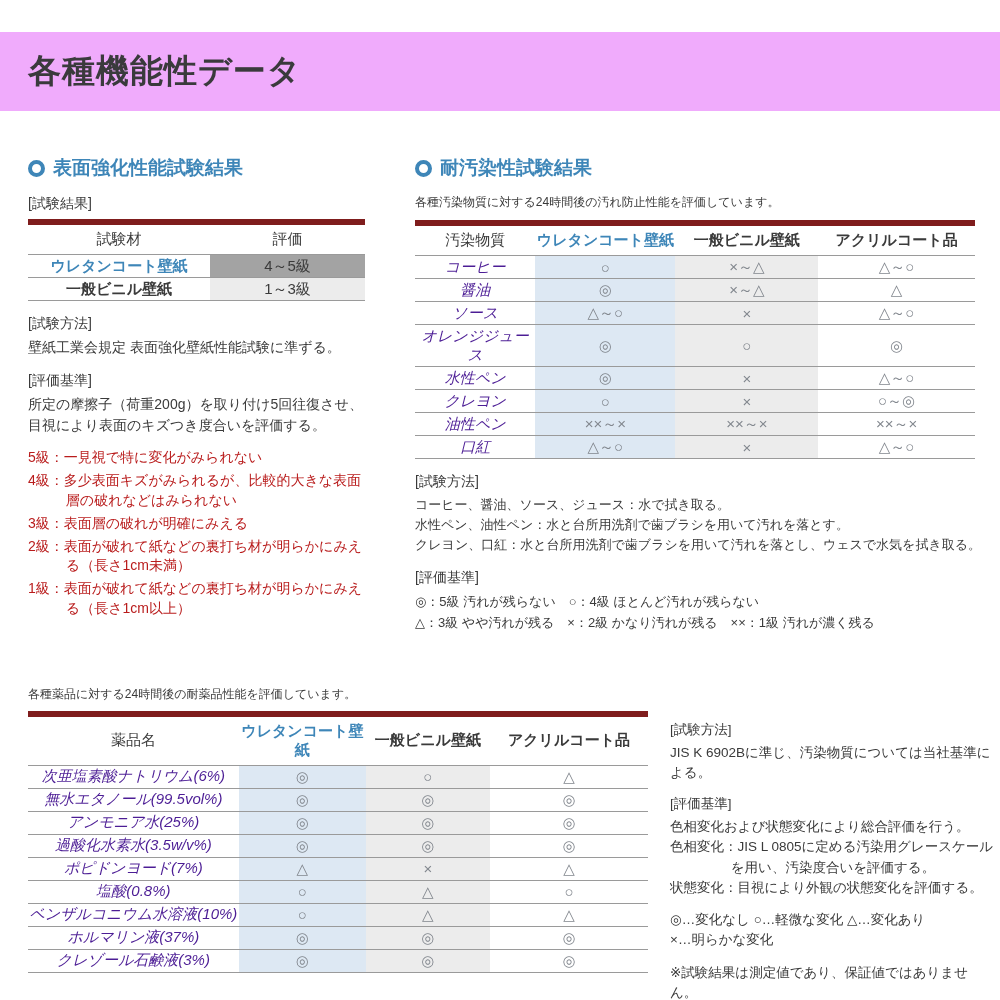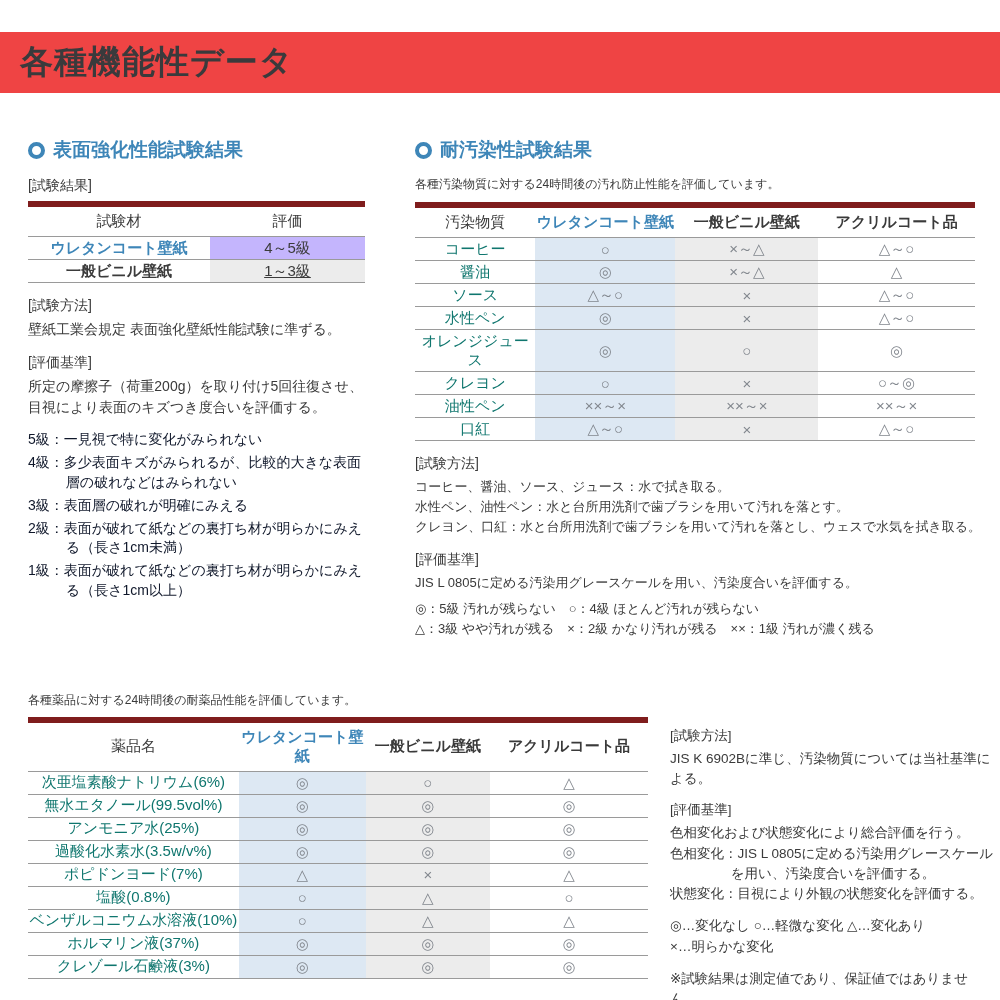--- a/index.html
+++ b/index.html
@@ -1,56 +1,56 @@
 <!DOCTYPE html>
 <html><head>
 <meta charset="utf-8">
 <style>
   html,body{margin:0;padding:0;background:#fff;overflow:hidden;}
   body{width:1000px;height:1000px;font-family:"Liberation Sans","DejaVu Sans",sans-serif;color:#3b3b3b;}
-  .titlebar{margin-top:32px;height:61px;background:#ef4444;display:flex;align-items:center;padding-left:20px;box-sizing:border-box;}
+  .titlebar{margin-top:32px;height:79px;background:#f0abfc;display:flex;align-items:center;padding-left:28px;box-sizing:border-box;}
   .titlebar h1{margin:0;font-size:33px;font-weight:bold;color:#3a3a3c;letter-spacing:1px;}
   .content{padding:0 25px 0 28px;}
   .row1{display:flex;margin-top:44px;}
   .col-left{width:337px;flex-shrink:0;}
   .col-right{margin-left:50px;width:560px;flex-shrink:0;}
   .sec-title{display:flex;align-items:center;font-size:19px;font-weight:bold;color:#3e86b8;font-family:Liberation Mono, monospace;}
   .bullet{width:9px;height:9px;border:4.5px solid #3e86b8;border-radius:50%;background:#fff;margin-right:8px;flex-shrink:0;}
   .blk-label{font-size:14px;color:#3a3a3a;margin-top:14px;margin-bottom:4px;}
   .body-text{font-size:14px;line-height:1.5;color:#3a3a3a;}
   .intro{font-size:12px;margin-top:13px;color:#3a3a3a;}
   table.data-table{border-collapse:collapse;width:100%;border-top:6px solid #7f1d1d;}
   table.data-table th,table.data-table td{border-bottom:1px solid #9a9a9a;text-align:center;}
   table.data-table th{font-weight:normal;font-size:15px;padding:5px 0;color:#3a3a3a;}
   table.data-table td{font-size:15px;padding:1.5px 0;}
   
   #t1{margin-top:6px;}
   #t1 th:nth-child(1),#t1 td:nth-child(1){width:54%;}
   #t1 tbody tr:nth-child(1) td:nth-child(1){color:#3e86b8;font-weight:bold;}
   #t1 tbody tr:nth-child(2) td:nth-child(1){font-weight:bold;}
-  #t1 tbody tr:nth-child(1) td:nth-child(2){background:#c4b5fd;}
-  #t1 tbody tr:nth-child(2) td:nth-child(2){background:#ececec;text-decoration:underline;}
+  #t1 tbody tr:nth-child(1) td:nth-child(2){background:#a3a3a3;}
+  #t1 tbody tr:nth-child(2) td:nth-child(2){background:#ececec;}
   
   #t2{margin-top:9px;}
   #t2 th:nth-child(1),#t2 td:nth-child(1){width:21.5%;}
   #t2 th:nth-child(2),#t2 td:nth-child(2){width:25%;}
   #t2 th:nth-child(3),#t2 td:nth-child(3){width:25.5%;}
   #t3{margin-top:8px;}
   #t3 th:nth-child(1),#t3 td:nth-child(1){width:34%;}
   #t3 th:nth-child(2),#t3 td:nth-child(2){width:20.5%;}
   #t3 th:nth-child(3),#t3 td:nth-child(3){width:20%;}
   #t2 th:nth-child(2),#t3 th:nth-child(2){color:#3e86b8;font-weight:bold;}
   #t2 th:nth-child(3),#t2 th:nth-child(4),#t3 th:nth-child(3),#t3 th:nth-child(4){font-weight:bold;}
   #t2 td:nth-child(2),#t3 td:nth-child(2){background:#dde8f3;}
   #t2 td:nth-child(3),#t3 td:nth-child(3){background:#ececec;}
   #t2 td:nth-child(n+2),#t3 td:nth-child(n+2){color:#82878e;}
-  #t2 td:nth-child(1),#t3 td:nth-child(1){color:#0f766e;}
+  #t2 td:nth-child(1),#t3 td:nth-child(1){color:#4c1d95;font-style:italic;}
   
   .grades{margin-top:12px;}
-  .grade-item{font-size:14px;line-height:1.42;color:#0f172a;padding-left:2.7em;text-indent:-2.7em;margin-bottom:3px;}
+  .grade-item{font-size:14px;line-height:1.42;color:#b91c1c;padding-left:2.7em;text-indent:-2.7em;margin-bottom:3px;}
   
   .note-line{font-size:13px;line-height:1.55;color:#3a3a3a;white-space:nowrap;}
   
   .row3{display:flex;margin-top:40px;}
   .sec3-wrap{width:620px;flex-shrink:0;}
   .sec3-notes{margin-left:22px;width:325px;flex-shrink:0;margin-top:48px;}
   .sec3-notes .blk-label{margin-top:0;font-size:13.5px;}
   .sec3-notes .n-text{font-size:13.5px;line-height:1.5;color:#3a3a3a;}
   .sec3-notes .hang{padding-left:4.5em;text-indent:-4.5em;}
   .sec3-notes .gap{margin-top:12px;}
@@ -132,30 +132,30 @@
               <td>×～△</td>
               <td>△</td>
             </tr>
             <tr>
               <td>ソース</td>
               <td>△～○</td>
               <td>×</td>
               <td>△～○</td>
             </tr>
             <tr>
+              <td>オレンジジュース</td>
+              <td>◎</td>
+              <td>○</td>
+              <td>◎</td>
+            </tr>
+            <tr>
               <td>水性ペン</td>
               <td>◎</td>
               <td>×</td>
               <td>△～○</td>
-            </tr>
-            <tr>
-              <td>オレンジジュース</td>
-              <td>◎</td>
-              <td>○</td>
-              <td>◎</td>
             </tr>
             <tr>
               <td>クレヨン</td>
               <td>○</td>
               <td>×</td>
               <td>○～◎</td>
             </tr>
             <tr>
               <td>油性ペン</td>
               <td>××～×</td>
@@ -168,21 +168,20 @@
               <td>×</td>
               <td>△～○</td>
             </tr>
           </tbody>
         </table>
       <div class="blk-label">[試験方法]</div>
       <div class="note-line">コーヒー、醤油、ソース、ジュース：水で拭き取る。</div>
       <div class="note-line">水性ペン、油性ペン：水と台所用洗剤で歯ブラシを用いて汚れを落とす。</div>
       <div class="note-line">クレヨン、口紅：水と台所用洗剤で歯ブラシを用いて汚れを落とし、ウェスで水気を拭き取る。</div>
       <div class="blk-label">[評価基準]</div>
-      <div class="note-line">JIS L 0805に定める汚染用グレースケールを用い、汚染度合いを評価する。</div>
       <div class="note-line" style="margin-top:5px;">◎：5級 汚れが残らない　○：4級 ほとんど汚れが残らない</div>
       <div class="note-line">△：3級 やや汚れが残る　×：2級 かなり汚れが残る　××：1級 汚れが濃く残る</div>
     </div>
   </div>
 
   <div>
     <div class="row3">
       <div class="sec3-wrap">
         <div class="intro">各種薬品に対する24時間後の耐薬品性能を評価しています。</div>
         <table class="data-table" id="t3" data-table="section3.table">

